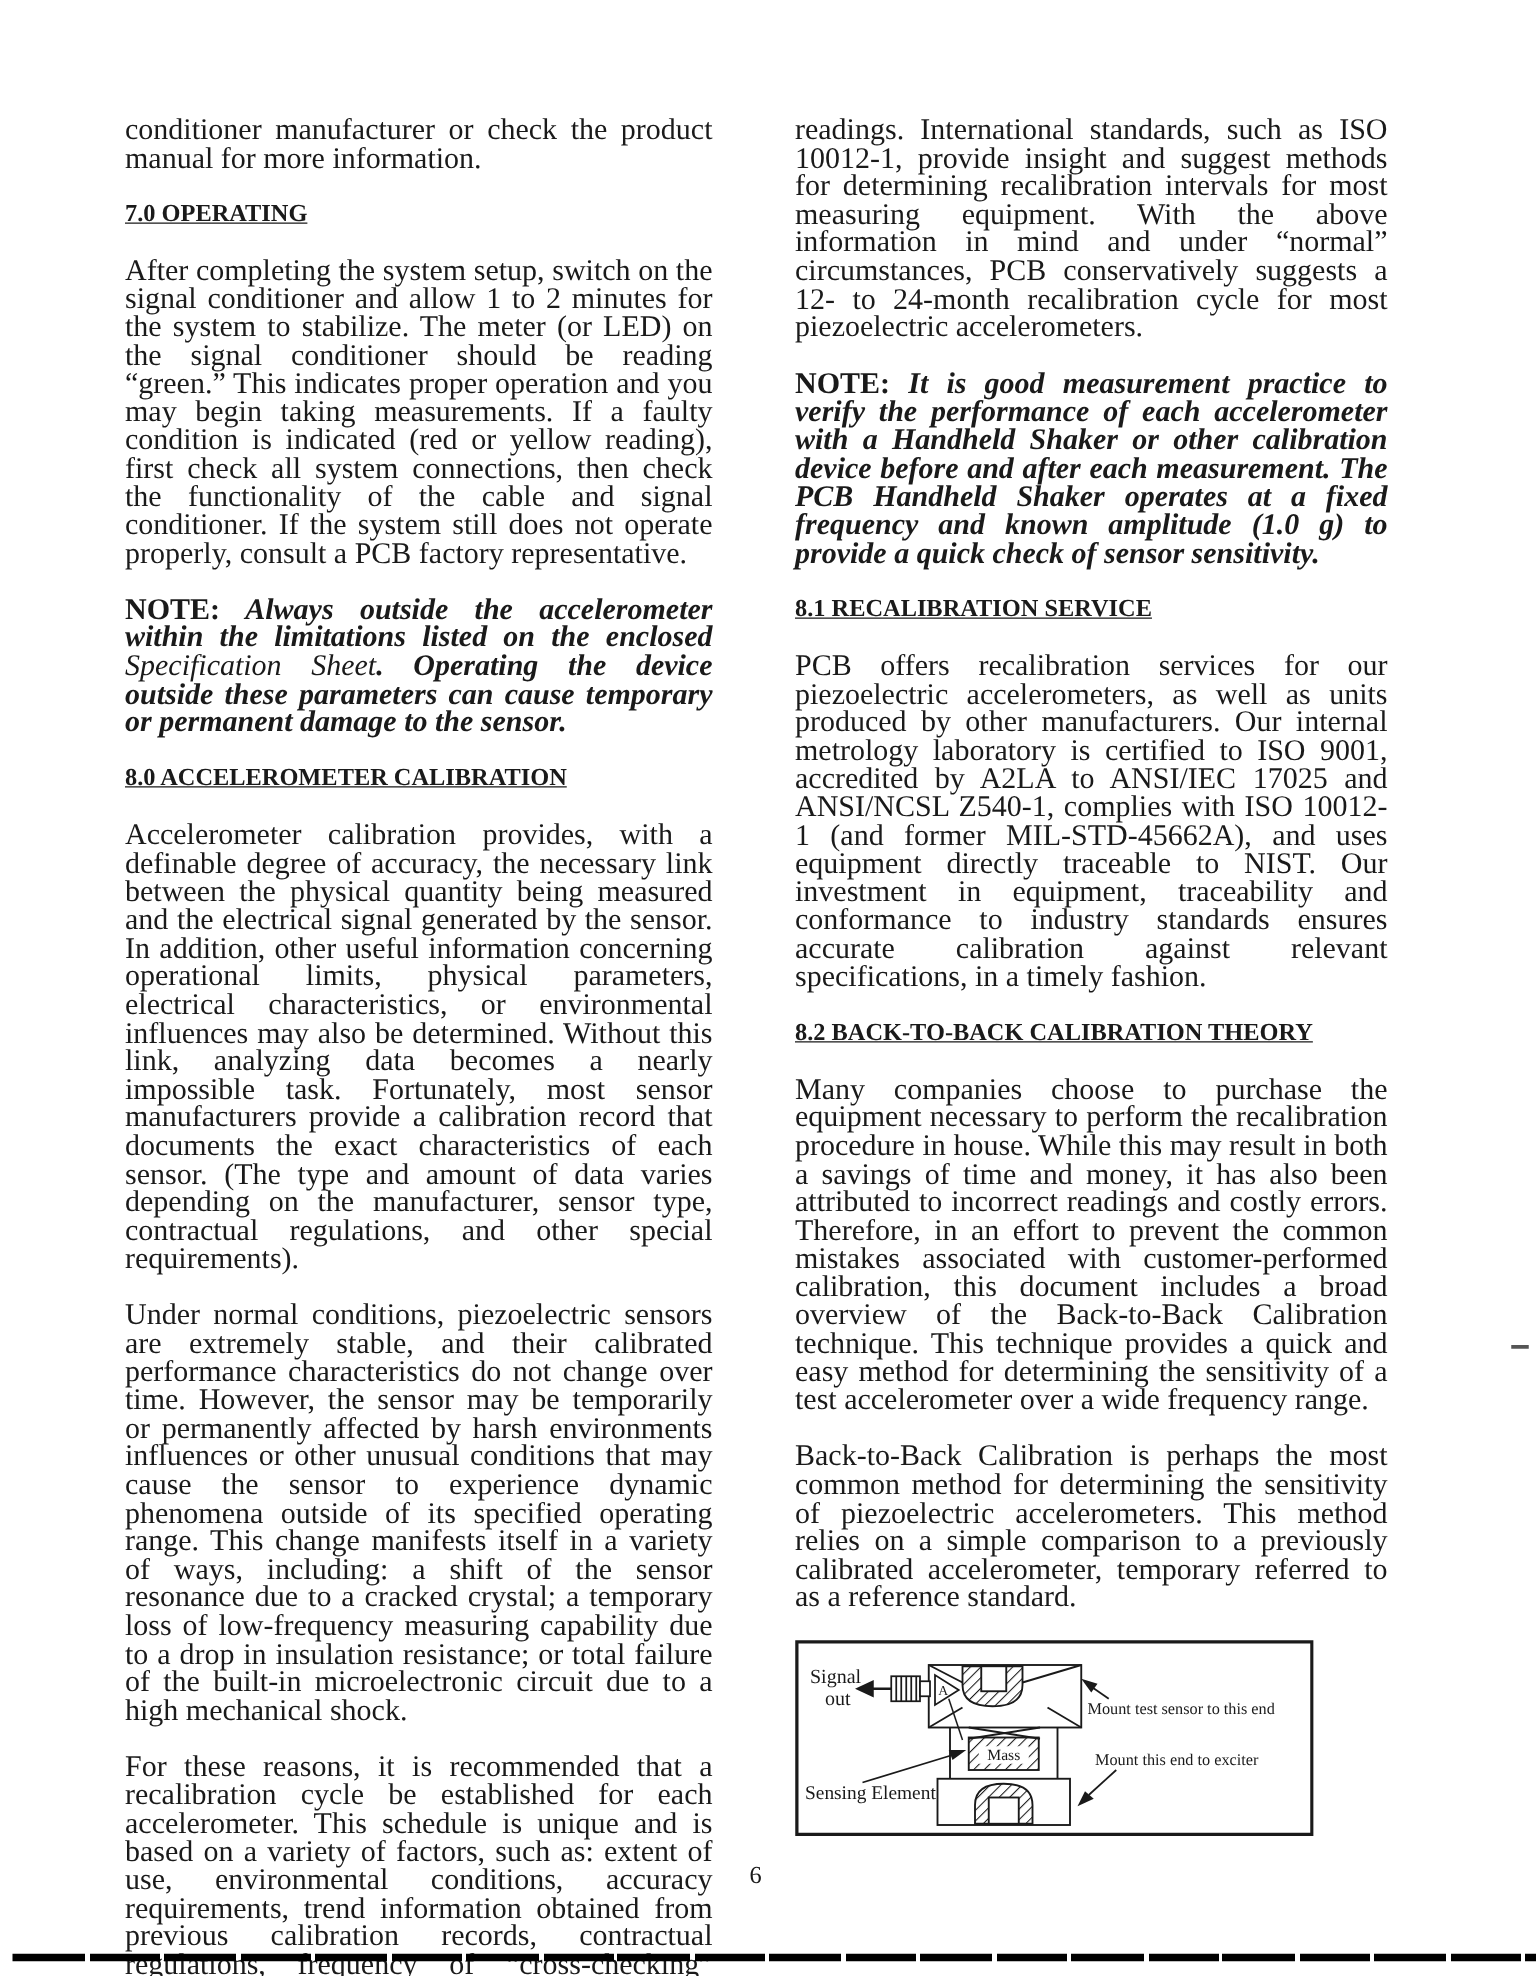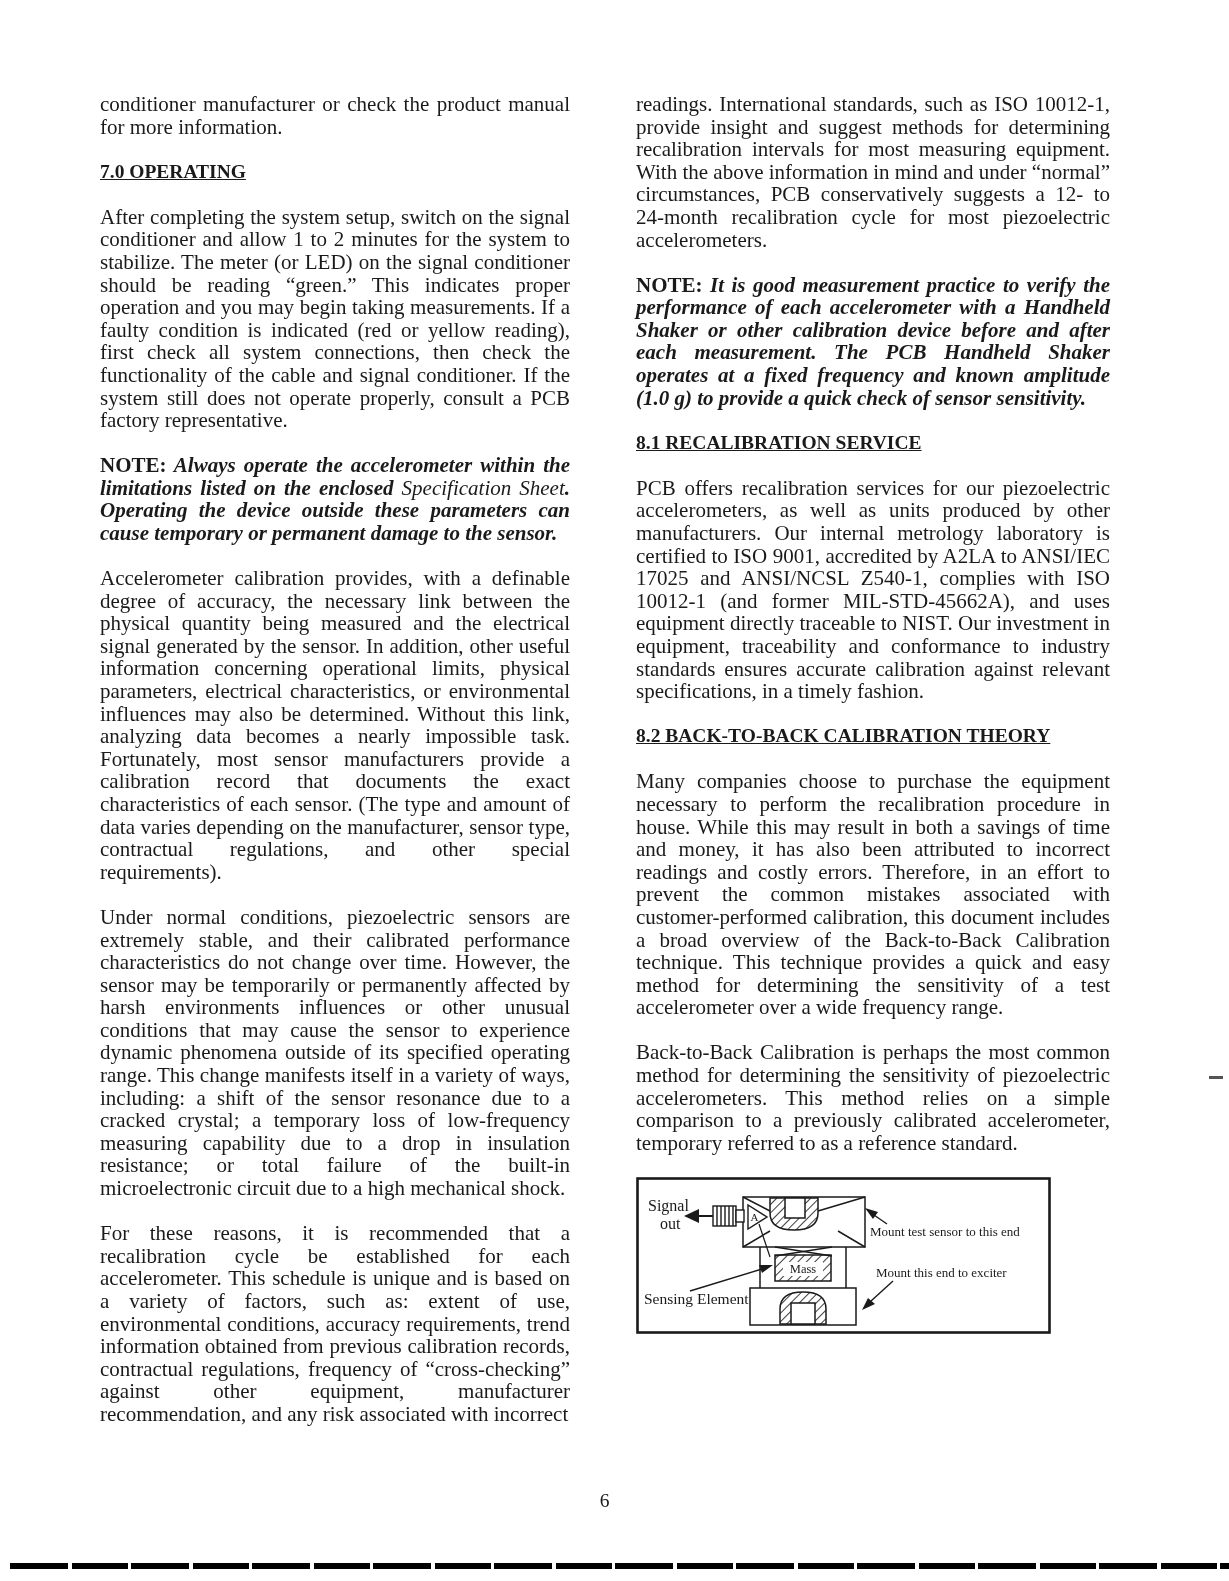--- a/index.html
+++ b/index.html
@@ -11,21 +11,21 @@
     color: #1a1a1a;
     overflow: hidden;
   }
   .page { position: absolute; inset: 0; }
   .columns { display: flex; padding: 93px 0 0 100px; }
   .col { box-sizing: border-box; }
   .col-left  { width: 470px; margin-right: 66px; }
   .col-right { width: 474px; }
   .para {
     margin: 0 0 22.5px 0;
-    font-size: 21px;
+    font-size: 24px;
     line-height: 22.6px;
     text-align: justify;
   }
   .heading {
     font-size: 19.5px;
     line-height: 22.6px;
     font-weight: bold;
     margin: 22.5px 0 22.5px 0;
     text-decoration: underline;
   }
@@ -71,22 +71,23 @@
 
   <div class="columns">
 
     <div class="col col-left">
       <p class="para first-para">conditioner manufacturer or check the product manual for more information.</p>
 
       <div class="heading">7.0 OPERATING</div>
 
       <p class="para">After completing the system setup, switch on the signal conditioner and allow 1 to 2 minutes for the system to stabilize.  The meter (or LED) on the signal conditioner should be reading “green.”   This indicates proper operation and you may begin taking measurements.  If a faulty condition is indicated (red or yellow reading), first check all system connections, then check the functionality of the cable and signal conditioner.  If the system still does not operate properly, consult a PCB factory representative.</p>
 
-      <p class="para"><span class="note-label">NOTE:</span><span class="note-text"> Always operate the accelerometer within the limitations listed on the enclosed </span><span class="note-em">Specification Sheet</span><span class="note-text">. Operating the device outside these parameters can cause temporary or permanent damage to the sensor.</span></p>
+      <p class="para"><span class="note-label">NOTE:</span><span class="note-text"> Always outside the accelerometer within the limitations listed on the enclosed </span><span class="note-em">Specification Sheet</span><span class="note-text">. Operating the device outside these parameters can cause temporary or permanent damage to the sensor.</span></p>
 
+      <div class="heading">8.0 ACCELEROMETER CALIBRATION</div>
 
       <p class="para">Accelerometer calibration provides, with a definable degree of accuracy, the necessary link between the physical quantity being measured and the electrical signal generated by the sensor.  In addition, other useful information concerning operational limits, physical parameters, electrical characteristics, or environmental influences may also be determined.  Without this link, analyzing data becomes a nearly impossible task. Fortunately, most sensor manufacturers provide a calibration record that documents the exact characteristics of each sensor.  (The type and amount of data varies depending on the manufacturer, sensor type, contractual regulations, and other special requirements).</p>
 
       <p class="para">Under normal conditions, piezoelectric sensors are extremely stable, and their calibrated performance characteristics do not change over time.  However, the sensor may be temporarily or permanently affected by harsh environments influences or other unusual conditions that may cause the sensor to experience dynamic phenomena outside of its specified operating range.  This change manifests itself in a variety of ways, including: a shift of the sensor resonance due to a cracked crystal; a temporary loss of low-frequency measuring capability due to a drop in insulation resistance; or total failure of the built-in microelectronic circuit due to a high mechanical shock.</p>
 
       <p class="para">For these reasons, it is recommended that a recalibration cycle be established for each accelerometer.  This schedule is unique and is based on a variety of factors, such as: extent of use, environmental conditions, accuracy requirements, trend information obtained from previous calibration records, contractual regulations, frequency of “cross-checking” against other equipment, manufacturer recommendation, and any risk associated with incorrect</p>
     </div>
 
     <div class="col col-right">
       <p class="para first-para">readings.  International standards, such as ISO 10012-1, provide insight and suggest methods for determining recalibration intervals for most measuring equipment. With the above information in mind and under “normal” circumstances, PCB conservatively suggests a 12- to 24-month recalibration cycle for most piezoelectric accelerometers.</p>

